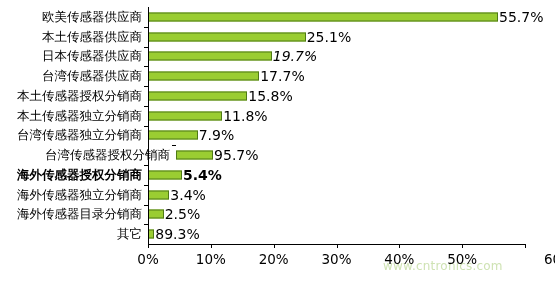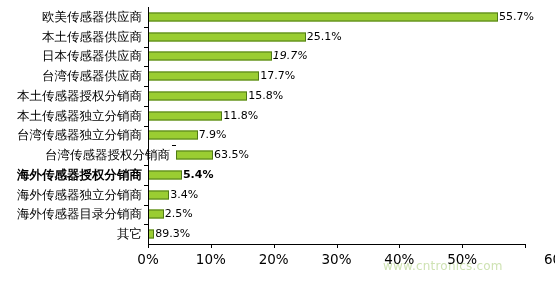--- a/index.html
+++ b/index.html
@@ -85,21 +85,21 @@
     left: 0;
     height: 9px;
     background: #9ACD32;
     border: 1px solid #4f7a17;
     box-sizing: border-box;
   }
   .bar-value {
     position: absolute;
     top: 50%;
     transform: translateY(-50%);
-    font-size: 11px;
+    font-size: 14px;
     color: #000000;
     white-space: nowrap;
     line-height: 14px;
   }
 
   
   .ytick {
     position: absolute;
     left: -4px;
     width: 4px;
@@ -174,21 +174,21 @@
       </div>
       <div class="row" style="top: 118.5px;">
         <div class="label-holder">台湾传感器独立分销商</div>
         <div class="bar" style="width: 49.6383px; background: rgb(154, 205, 50); border-color: rgb(79, 122, 23);"></div>
         <div class="bar-value" style="left: 50.6383px;">7.9%</div>
         <div class="ytick" style="top: 0px;"></div>
       </div>
       <div class="row" style="top: 138.25px; margin-left: 28px;">
         <div class="label-holder">台湾传感器授权分销商</div>
         <div class="bar" style="width: 37.0717px; background: rgb(154, 205, 50); border-color: rgb(79, 122, 23);"></div>
-        <div class="bar-value" style="left: 38.0717px;">63.5%</div>
+        <div class="bar-value" style="left: 38.0717px;">95.7%</div>
         <div class="ytick" style="top: 0px;"></div>
       </div>
       <div class="row" style="top: 158px; font-weight: bold;">
         <div class="label-holder">海外传感器授权分销商</div>
         <div class="bar" style="width: 33.93px; background: rgb(154, 205, 50); border-color: rgb(79, 122, 23);"></div>
         <div class="bar-value" style="left: 34.93px;">5.4%</div>
         <div class="ytick" style="top: 0px;"></div>
       </div>
       <div class="row" style="top: 177.75px;">
         <div class="label-holder">海外传感器独立分销商</div>

